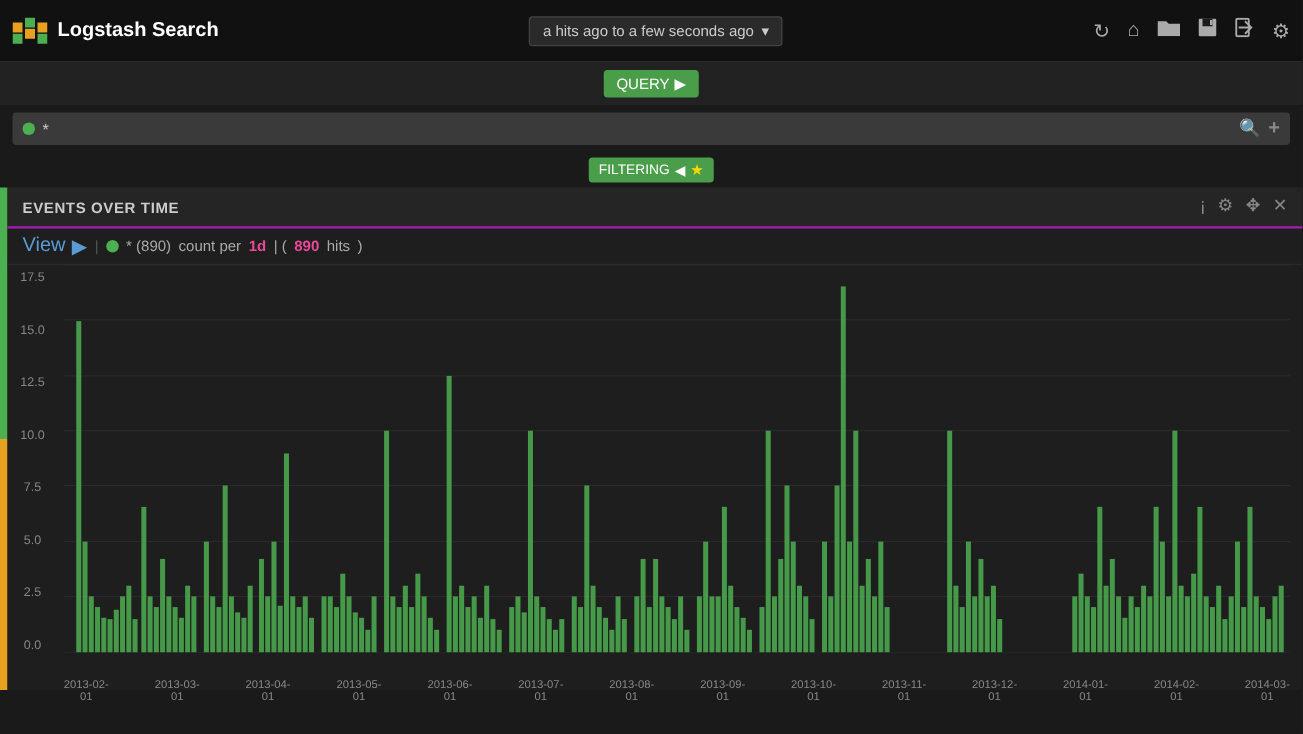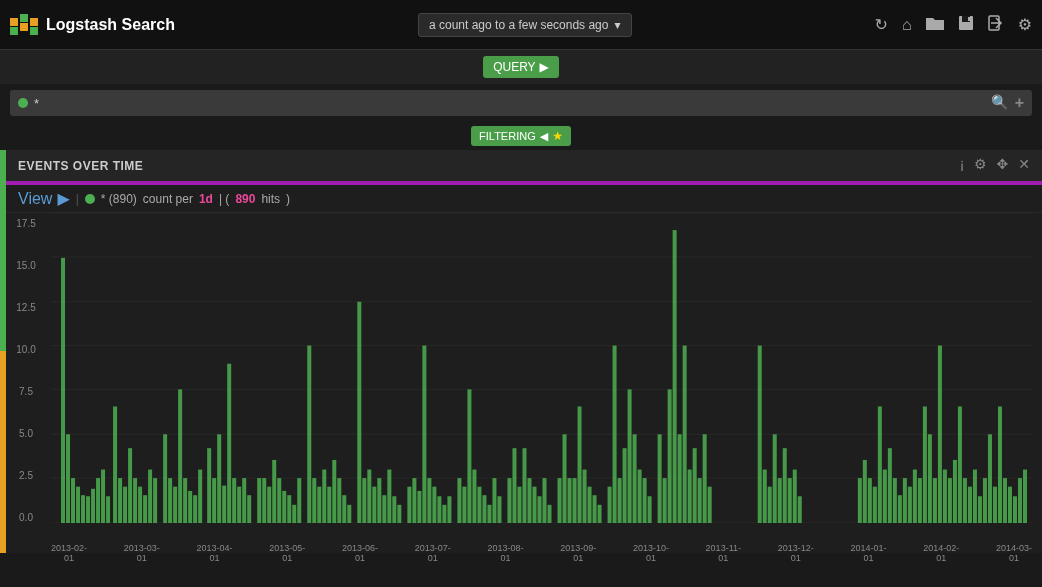--- a/index.html
+++ b/index.html
@@ -146,21 +146,21 @@
     .filter-star {
       color: #ffd700;
       font-size: 12px;
     }
     .chart-header {
       background: #252525;
       display: flex;
       align-items: center;
       justify-content: space-between;
       padding: 6px 12px;
-      border-bottom: 4px solid #a21caf;
+      border-bottom: 2px solid #a21caf;
     }
     .chart-title {
       color: #ccc;
       font-size: 12px;
       font-weight: bold;
       letter-spacing: 0.5px;
     }
     .chart-header-icons {
       display: flex;
       gap: 10px;
@@ -265,21 +265,21 @@
         <rect x="10" y="9" width="8" height="8" fill="#e8a020"></rect>
         <rect x="20" y="4" width="8" height="8" fill="#e8a020"></rect>
         <rect x="20" y="13" width="8" height="8" fill="#4CAF50"></rect>
       </svg>
     </div>
     <span>Logstash Search</span>
   </div>
 
   <div class="header-center">
     <button class="time-range-btn">
-      <span>a count ago to a few seconds ago</span>
+      <span>a hits ago to a few seconds ago</span>
       <span>▾</span>
     </button>
   </div>
 
   <div class="header-icons">
     <span class="header-icon">↻</span>
     <span class="header-icon">⌂</span>
     <span class="header-icon">
       <svg width="18" height="14" viewBox="0 0 18 14" fill="#aaa">
         <path d="M0 2h7l2 2h9v10H0z"></path>

